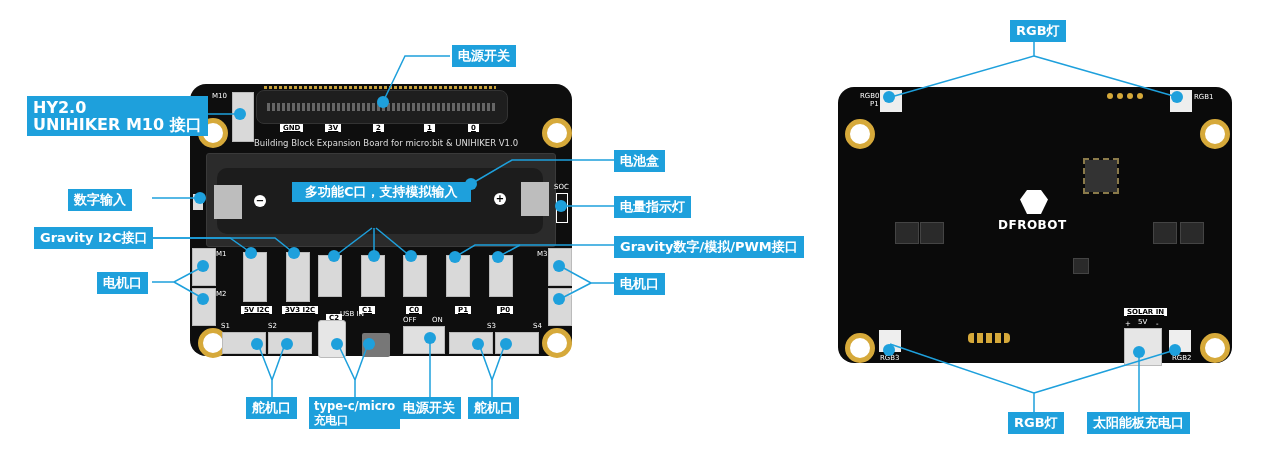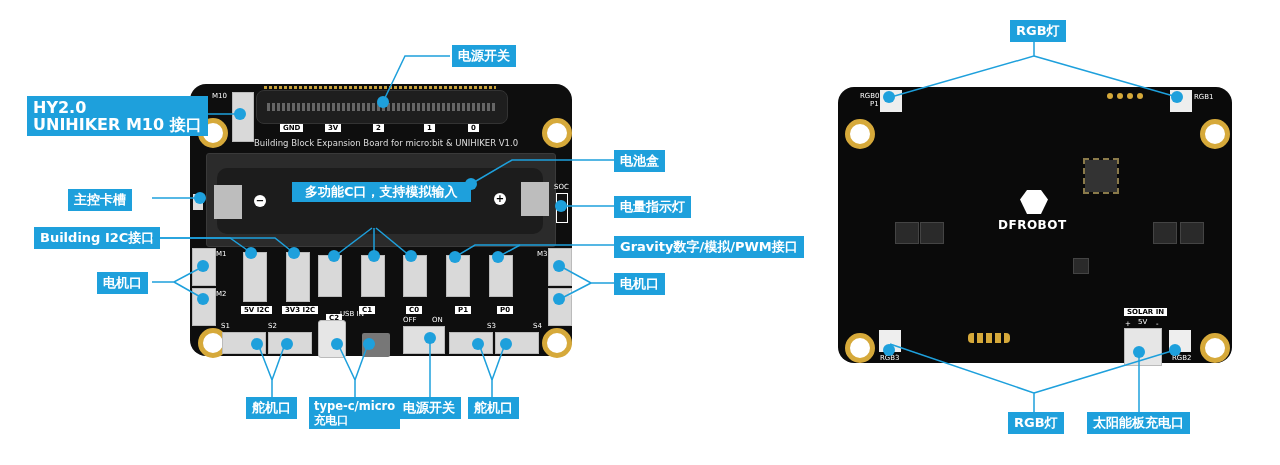--- a/index.html
+++ b/index.html
@@ -5,21 +5,21 @@
   html,body{margin:0;padding:0;background:#ffffff;}
   body{width:1280px;height:465px;position:relative;overflow:hidden;font-family:"DejaVu Sans",sans-serif;}
   .abs{position:absolute;}
   .board{position:absolute;background:#0e0e0e;border-radius:16px;}
   .label{position:absolute;background:#1ea0dc;color:#fff;font-weight:bold;font-size:13px;line-height:16px;padding:3px 6px;white-space:nowrap;font-family:"DejaVu Sans",sans-serif;}
   .dot{position:absolute;width:12px;height:12px;border-radius:50%;background:#1ea0dc;margin-left:-6px;margin-top:-6px;z-index:5;}
   svg.lines{position:absolute;left:0;top:0;z-index:4;pointer-events:none;}
   .hole{position:absolute;width:20px;height:20px;border-radius:50%;background:#fff;border:5px solid #d6a93a;box-sizing:content-box;}
   .conn{position:absolute;background:#d9d9d9;border:1px solid #bbb;}
   .silk{position:absolute;color:#fff;font-size:7px;font-family:"DejaVu Sans",sans-serif;white-space:nowrap;}
-  .silk-box{position:absolute;background:#fff;color:#000;font-size:7px;font-weight:bold;padding:0 3px;font-family:"DejaVu Sans",sans-serif;white-space:nowrap;}
+  .silk-box{position:absolute;background:#fff;color:#000;font-size:7px;font-weight:bold;padding:0 3px;font-family:"DejaVu Sans",sans-serif;white-space:nowrap;text-decoration:underline;}
   .chip{position:absolute;background:#2a2a2a;border:1px solid #444;}
   .gold{position:absolute;border-radius:50%;background:#d6a93a;}
 </style>
 </head>
 <body>
 
 <div class="board" style="left:190px;top:84px;width:382px;height:272px;"></div>
 
 <div class="hole" style="left:198px;top:118px;"></div>
 <div class="hole" style="left:542px;top:118px;"></div>
@@ -212,22 +212,22 @@
 <div class="dot" style="left:1177px;top:97px;"></div>
 <div class="dot" style="left:889px;top:350px;"></div>
 <div class="dot" style="left:1175px;top:350px;"></div>
 <div class="dot" style="left:1139px;top:352px;"></div>
 
 <div class="label" style="left:452px;top:45px;">电源开关</div>
 <div class="label" style="left:27px;top:96px;font-size:16px;line-height:17px;">
   <div>HY2.0</div>
   <div>UNIHIKER M10 接口</div>
 </div>
-<div class="label" style="left:68px;top:189px;">主控卡槽</div>
-<div class="label" style="left:34px;top:227px;">Building I2C接口</div>
+<div class="label" style="left:68px;top:189px;">数字输入</div>
+<div class="label" style="left:34px;top:227px;">Gravity I2C接口</div>
 <div class="label" style="left:292px;top:182px;text-align:center;line-height:16px;padding:2px 13px;">
   <div>多功能C口，支持模拟输入</div>
 </div>
 <div class="label" style="left:614px;top:150px;">电池盒</div>
 <div class="label" style="left:614px;top:196px;">电量指示灯</div>
 <div class="label" style="left:614px;top:236px;">Gravity数字/模拟/PWM接口</div>
 <div class="label" style="left:97px;top:272px;">电机口</div>
 <div class="label" style="left:614px;top:273px;">电机口</div>
 <div class="label" style="left:246px;top:397px;">舵机口</div>
 <div class="label" style="left:309px;top:397px;font-size:11.5px;line-height:14px;padding:2px 5px;">

